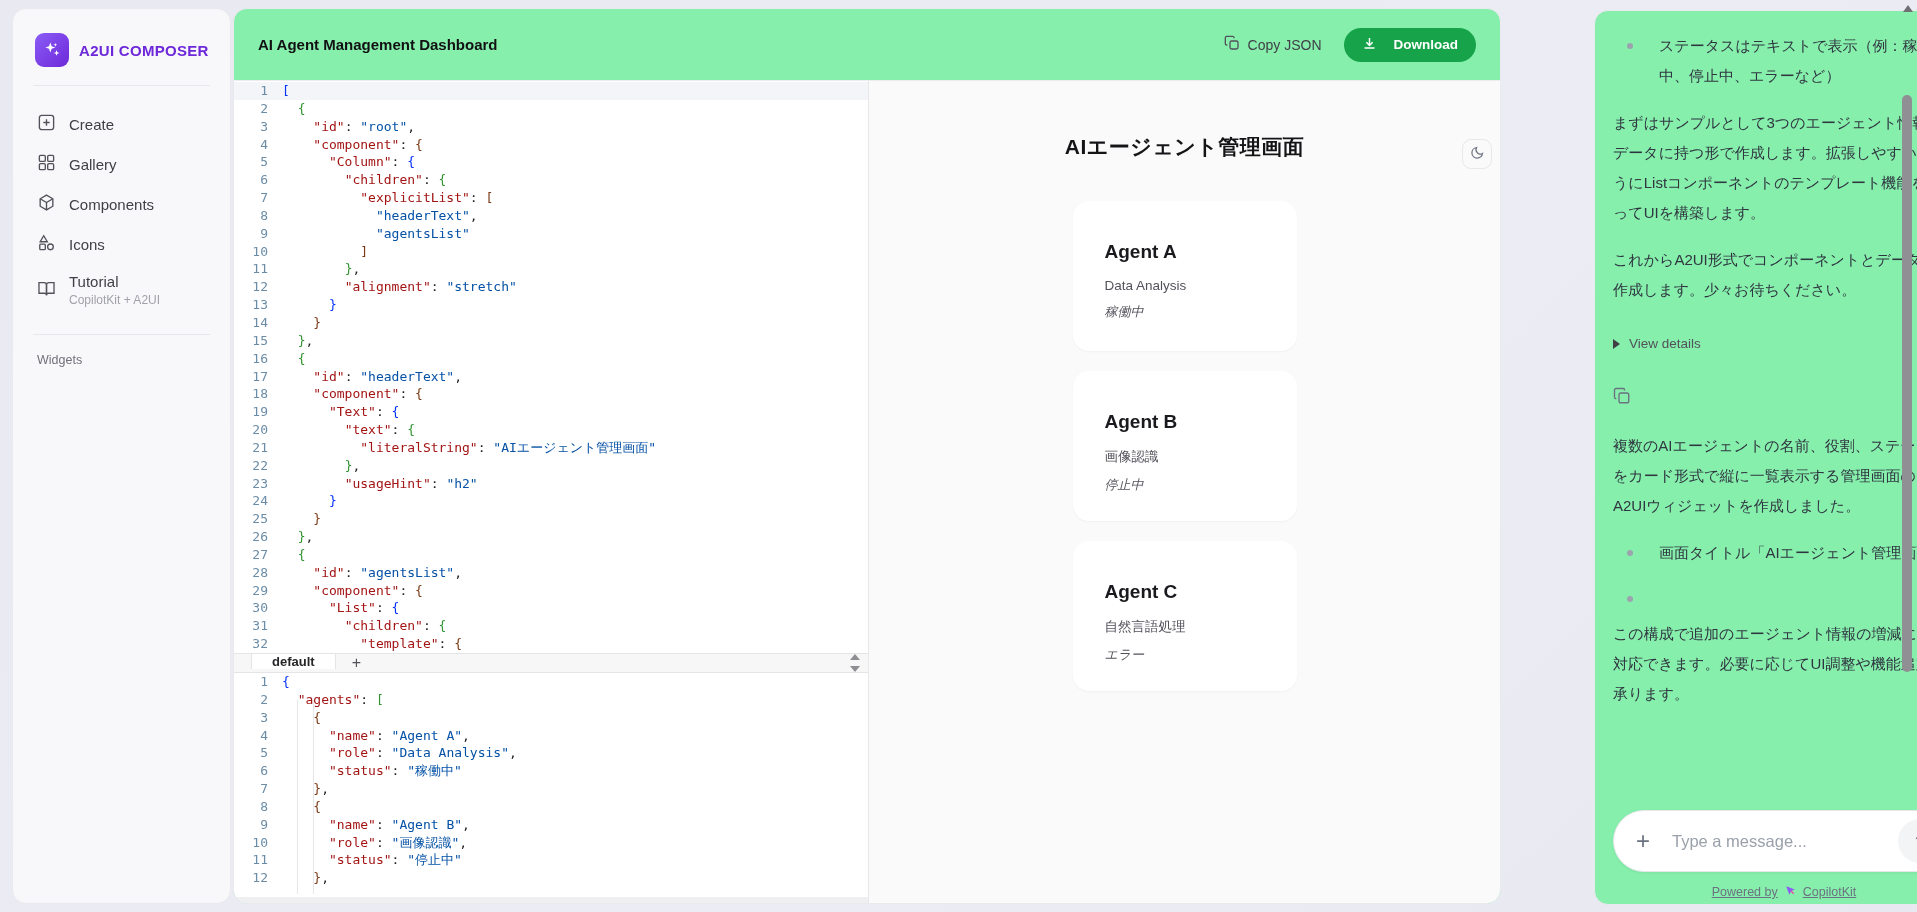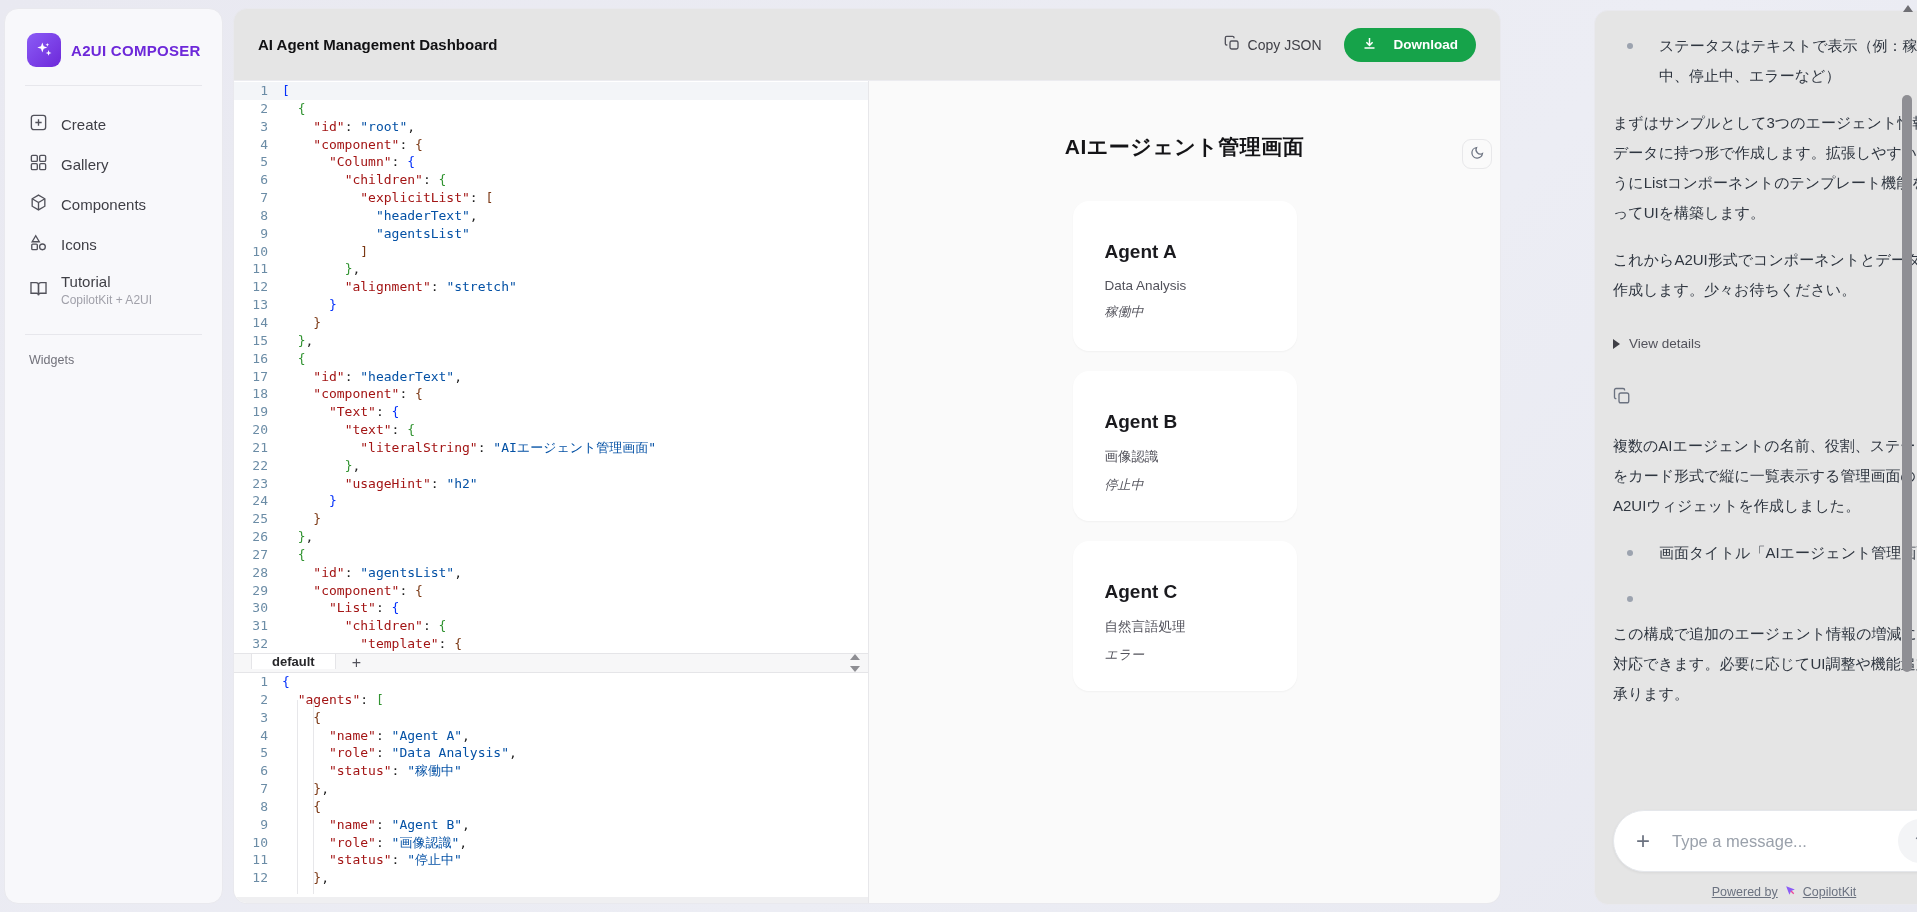--- a/index.html
+++ b/index.html
@@ -2,24 +2,24 @@
 <html><head>
 <meta charset="utf-8">
 <style>
   * { margin:0; padding:0; box-sizing:border-box; }
   html,body { width:1917px; height:912px; overflow:hidden; }
   body {
     font-family:"Liberation Sans", sans-serif;
     background:linear-gradient(135deg,#e9e9f1 0%,#ecedf4 60%,#e7e8f0 100%);
     color:#18181b; position:relative;
   }
-  .card { position:absolute; background:#e5e5e5; border-radius:14px; }
+  .card { position:absolute; background:#86efac; border-radius:14px; }
 
   
-  #sidebar { left:4px; top:8px; width:219px; height:896px; background:#f8f8fb; border:1px solid #e9e9ee; padding:22px 14px; }
+  #sidebar { left:12px; top:8px; width:219px; height:896px; background:#f8f8fb; border:1px solid #e9e9ee; padding:22px 14px; }
   .logo-row { display:flex; align-items:center; gap:10px; padding:2px 6px 0 8px; }
   .logo-badge { width:34px; height:34px; border-radius:9px; background:linear-gradient(135deg,#8b5cf6,#6d28d9); display:flex; align-items:center; justify-content:center; flex:0 0 auto; }
   .logo-text { font-size:15px; font-weight:700; color:#6d28d9; letter-spacing:.3px; }
   .sb-divider { height:1px; background:#e7e7ec; margin:18px 6px; }
   .nav-item { display:flex; align-items:center; gap:13px; padding:9px 10px; border-radius:10px; color:#3f3f46; font-size:15px; cursor:pointer; }
   .nav-item svg { flex:0 0 auto; }
   .nav-sub { font-size:12px; color:#a1a1aa; margin-top:3px; }
   .widgets-label { font-size:12.5px; color:#71717a; margin:6px 0 10px 10px; }
   .widget-item { padding:10px 10px; border-radius:10px; font-size:14px; color:#3f3f46; cursor:pointer; white-space:nowrap; overflow:hidden; }
   .widget-item.active { background:#fff; color:#18181b; box-shadow:0 1px 3px rgba(0,0,0,.1), 0 0 0 1px rgba(0,0,0,.03); }

